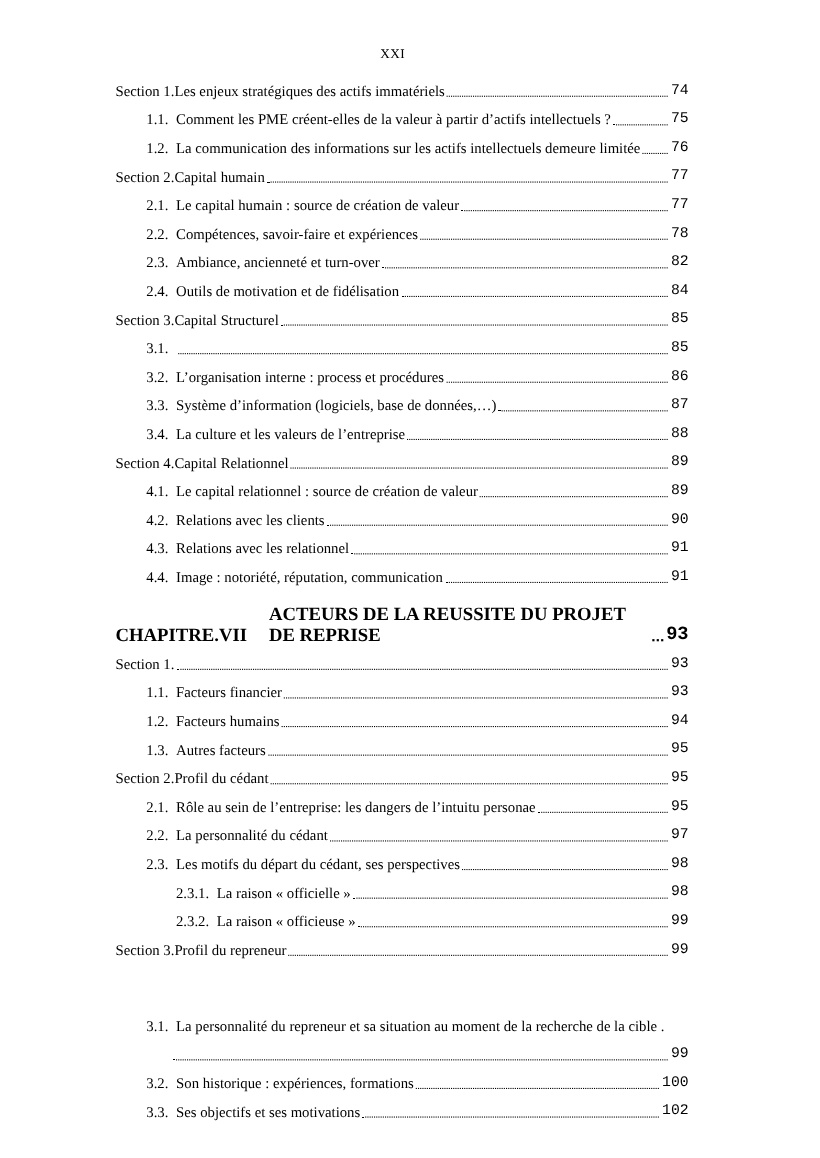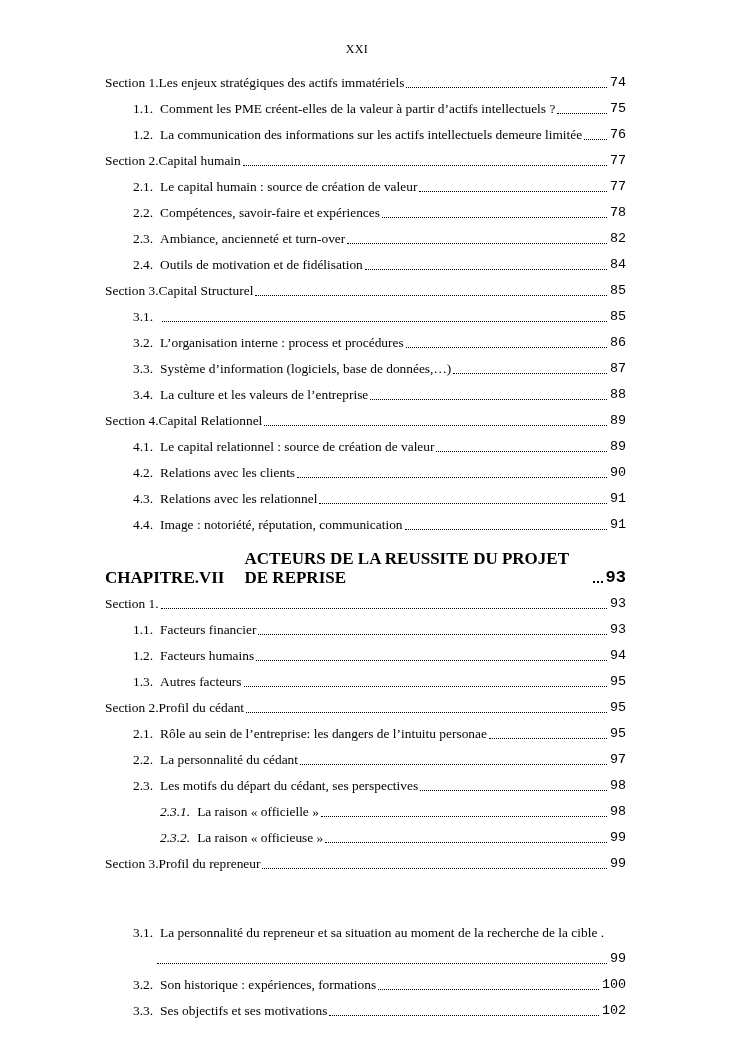--- a/index.html
+++ b/index.html
@@ -31,21 +31,21 @@
     display: flex;
     align-items: flex-end;
     line-height: 19px;
     margin-bottom: 7px;
   }
   .entry .num { white-space: pre; }
   .entry .text { min-width: 0; }
   .entry.sub { padding-left: 28px; }
   .entry.sub .num { margin-right: 7px; }
   .entry.subsub { padding-left: 55px; }
-  .entry.subsub .num { margin-right: 7px; font-style: italic; }
+  .entry.subsub .num { margin-right: 7px; }
   .entry.chapter {
     font-weight: bold;
     font-size: 17px;
     margin-top: 15px;
   }
   .entry.chapter .num { margin-right: 20px; }
   .entry.continuation { padding-left: 50px; }
   .entry.nowrap .text { white-space: nowrap; margin-top: 43px; }
   .leader {
     flex: 1 1 12px;

